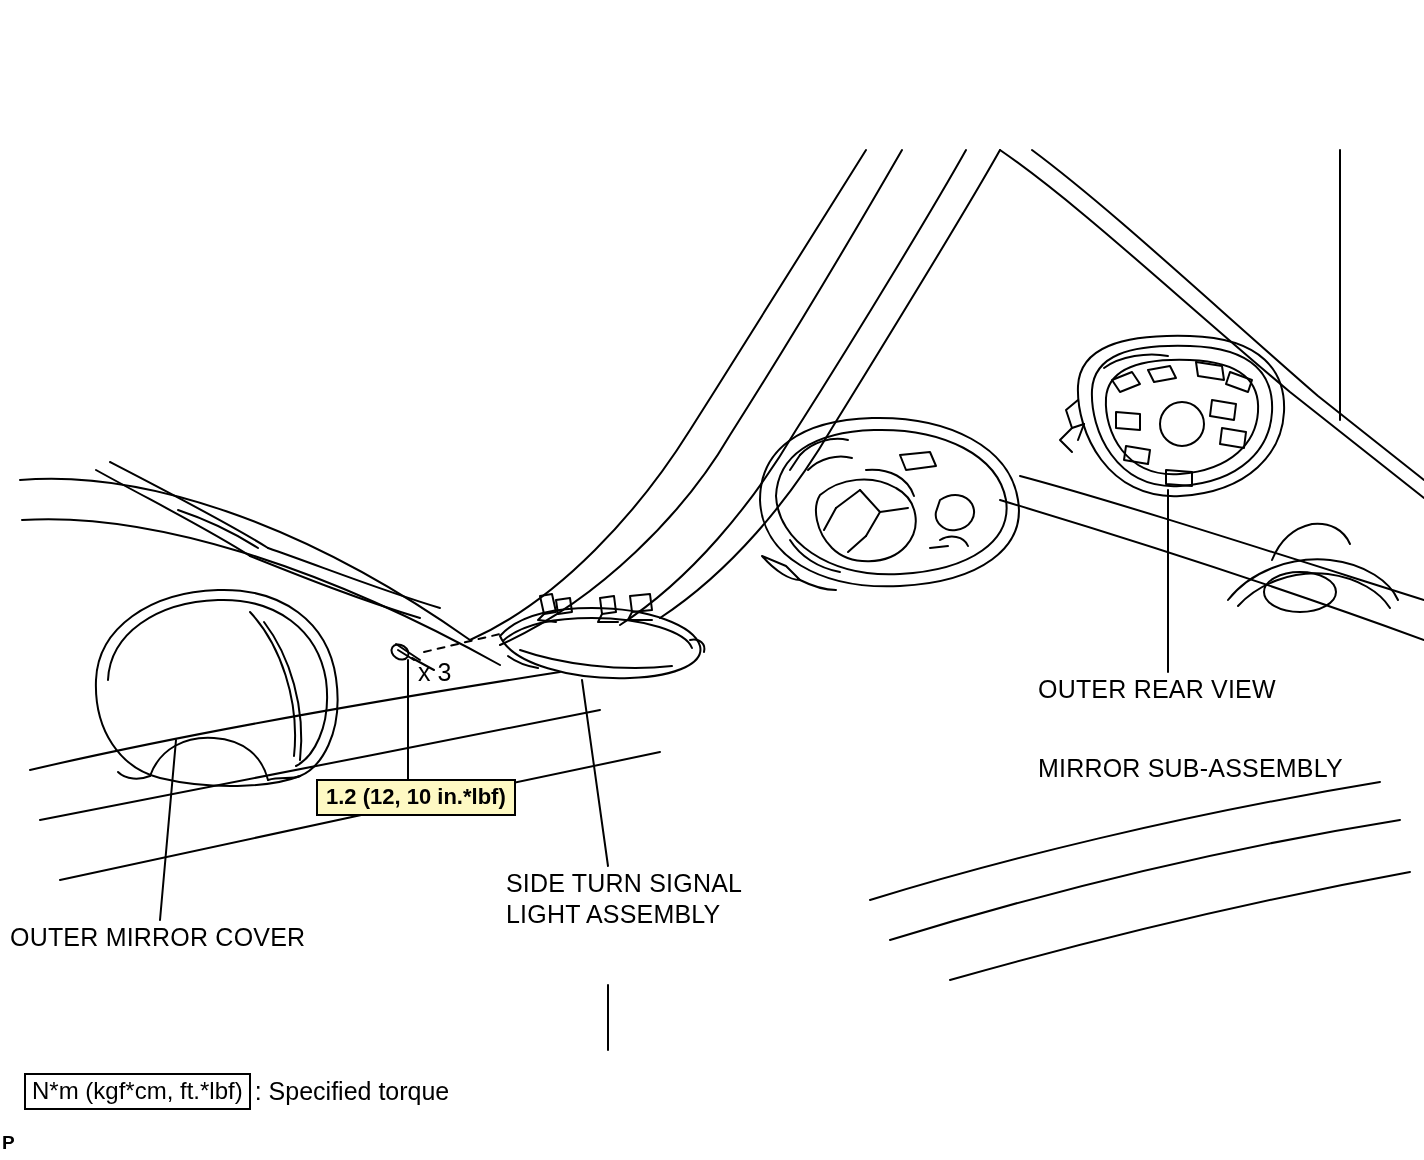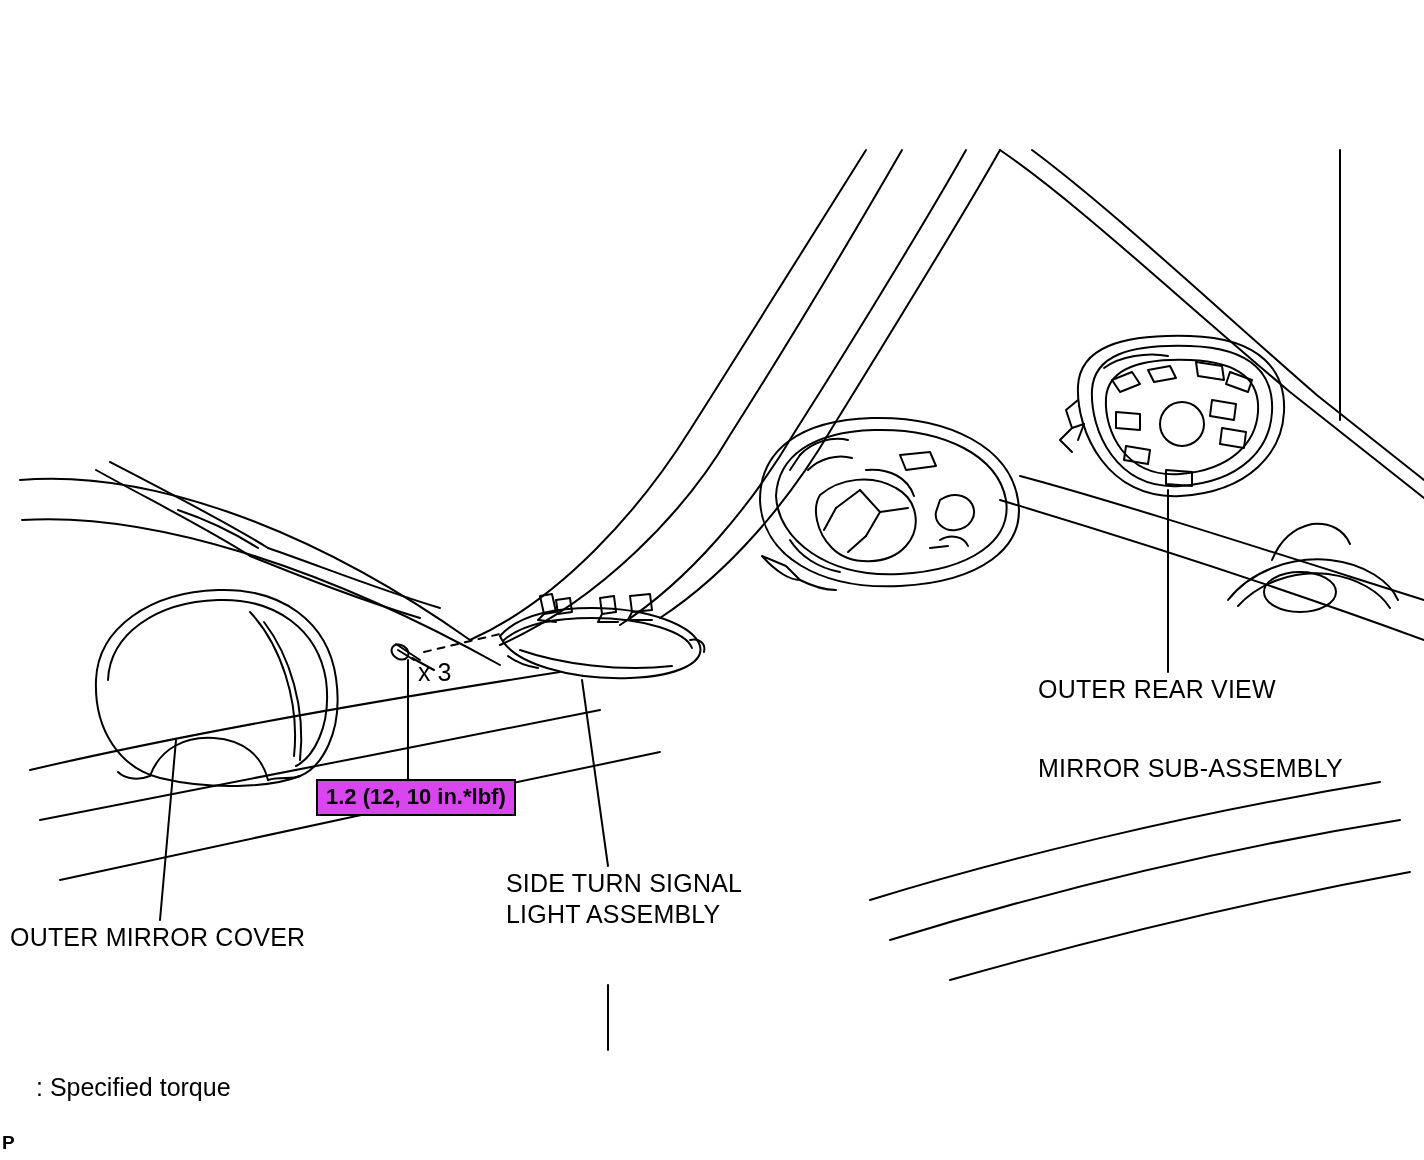--- a/index.html
+++ b/index.html
@@ -31,21 +31,21 @@
     position: absolute;
     font-size: 25px;
     line-height: 31px;
     letter-spacing: 0.2px;
     white-space: pre;
     color: #000;
   }
   .torque-box {
     position: absolute;
     border: 2px solid #000;
-    background: #d946ef;
+    background: #fef9c3;
     font-size: 22px;
     font-weight: bold;
     padding: 4px 8px 5px 8px;
     white-space: nowrap;
     line-height: 24px;
   }
   .legend {
     position: absolute;
     left: 24px;
     top: 1073px;
@@ -54,21 +54,21 @@
     font-size: 25px;
     white-space: nowrap;
   }
   .legend-key {
     border: 2px solid #000;
     padding: 2px 6px 3px 6px;
     font-size: 24px;
     line-height: 28px;
   }
   .legend-text {
-    margin-left: 12px;
+    margin-left: 4px;
     font-size: 25px;
   }
   .page-mark {
     position: absolute;
     left: 2px;
     top: 1132px;
     font-size: 19px;
     font-weight: bold;
   }
   .qty-label {
@@ -215,18 +215,19 @@
 
   <div class="label" style="left:506px; top:868px;">SIDE TURN SIGNAL</div>
 
   <div class="label" style="left:10px; top:922px;">OUTER MIRROR COVER</div>
   <div class="label" style="left:506px; top:899px;">LIGHT ASSEMBLY</div>
 
   <div class="label" style="left:1038px; top:674px;">OUTER REAR VIEW</div>
   <div class="label" style="left:1038px; top:705px;margin-top:48px;">MIRROR SUB-ASSEMBLY</div>
 
   <div class="legend">
+    <span class="legend-key">N*m (kgf*cm, ft.*lbf)</span>
     <span class="legend-text">: Specified torque</span>
   </div>
 
   <div class="page-mark">P</div>
 
 </div>
 
 </body></html>

